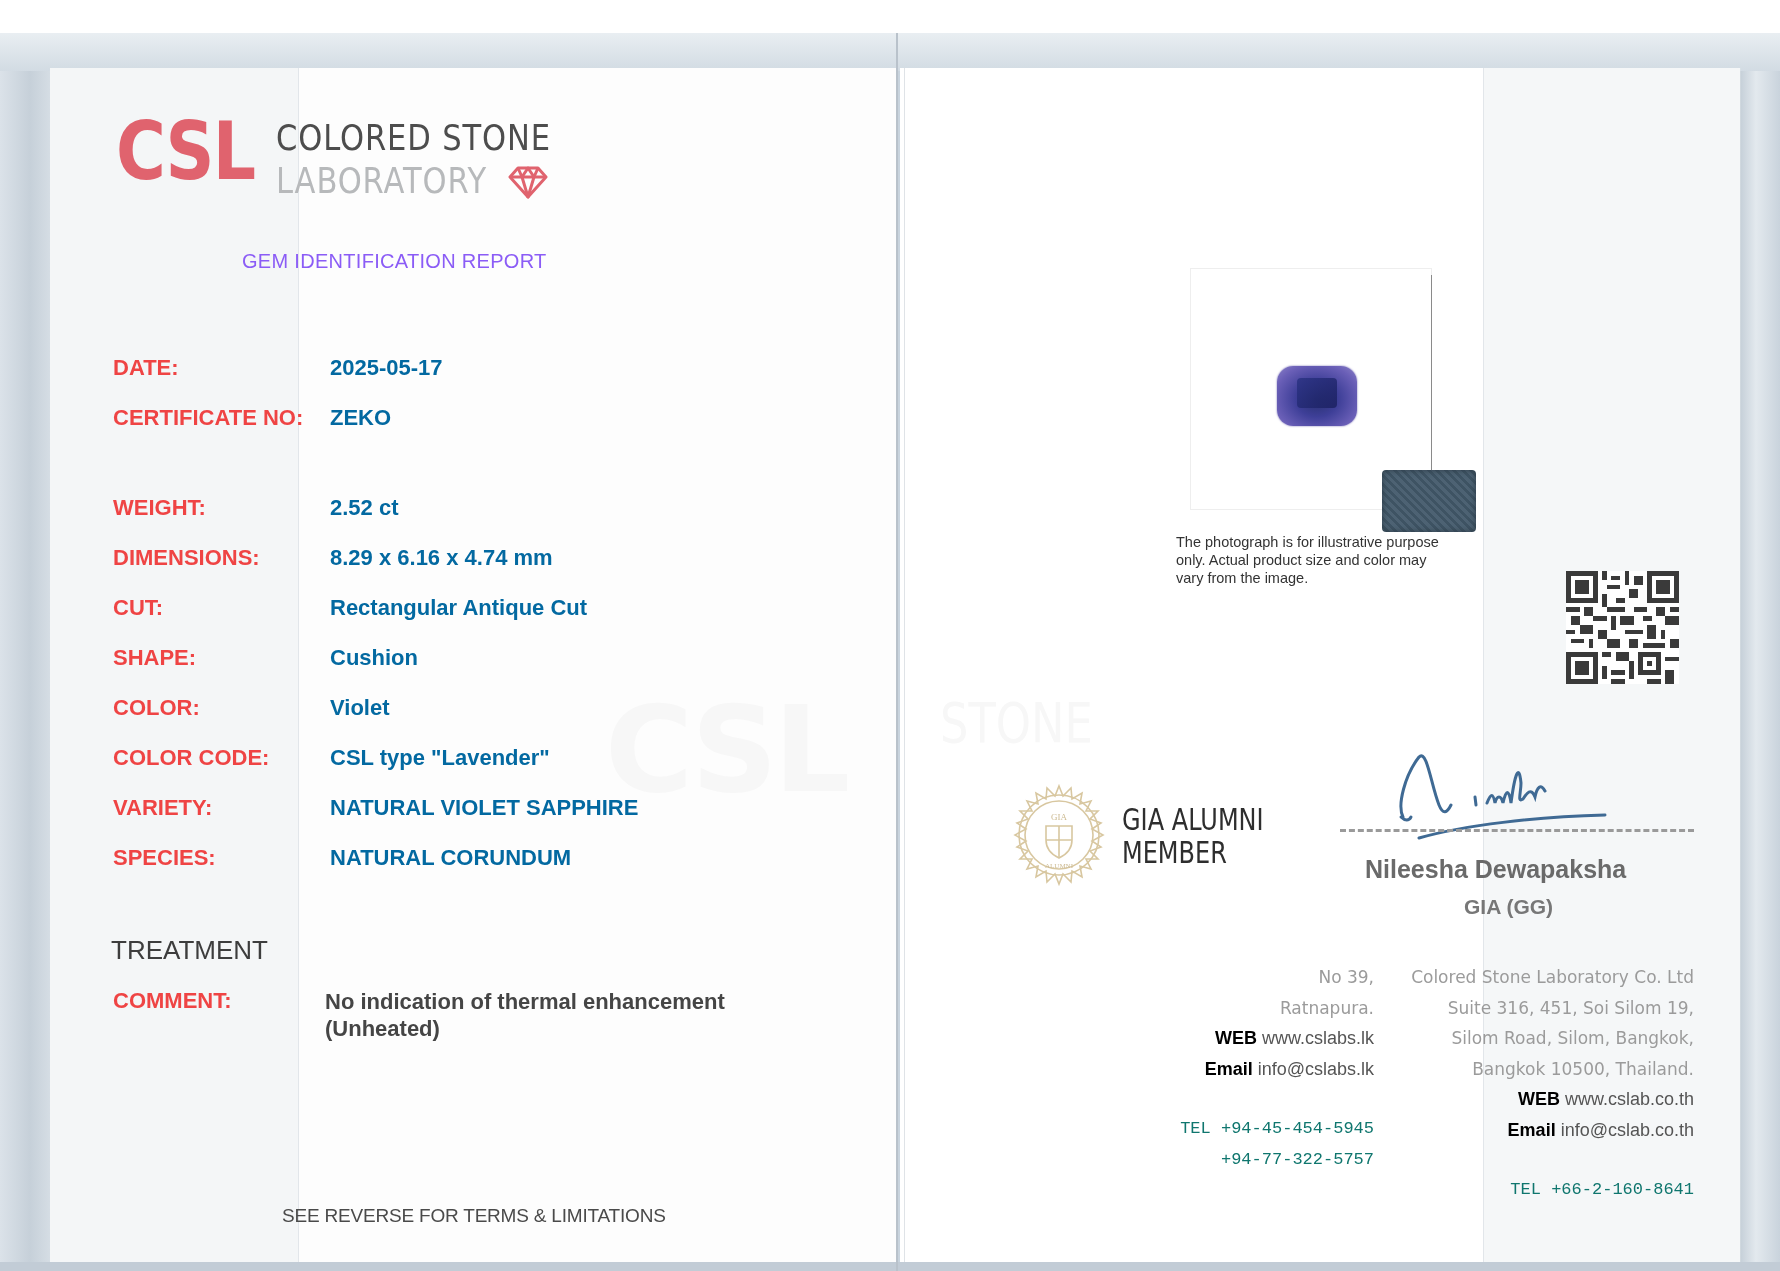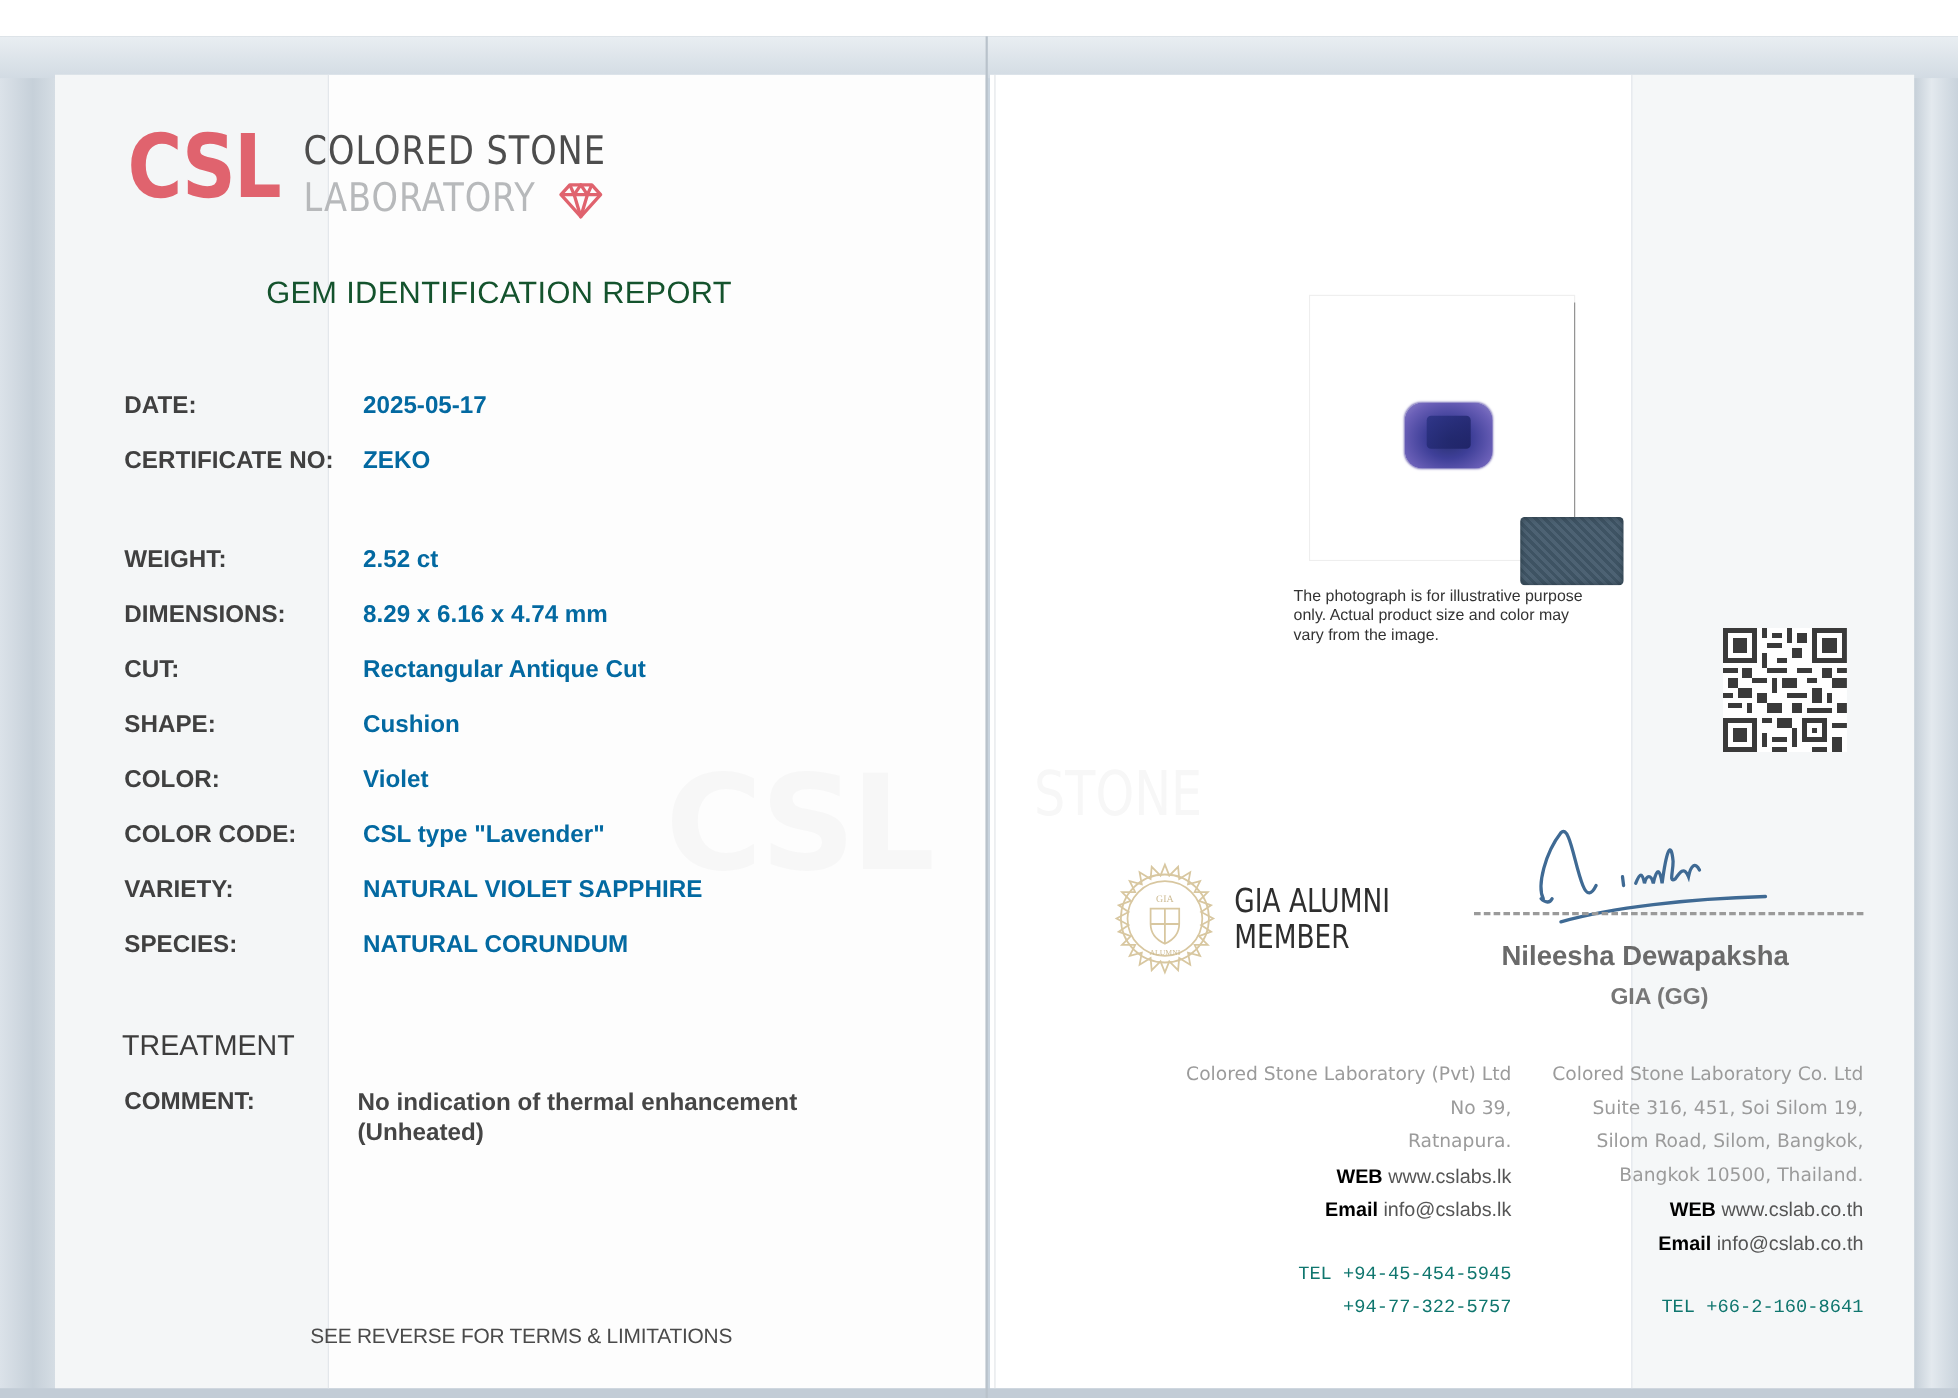--- a/index.html
+++ b/index.html
@@ -17,24 +17,24 @@
   .fold2{left:904px;top:68px;width:1px;height:1194px;background:#dfe3e7;}
   .right-edge{left:1740px;top:40px;width:40px;height:1231px;background:linear-gradient(90deg,#c5cfd8,#e3e9ee 40%,#c9d3dc);}
   .left-edge{left:0;top:40px;width:50px;height:1231px;background:linear-gradient(90deg,#dbe2e9,#c6d0d9 60%,#d5dde4);}
   .bottom-edge{left:0;top:1262px;width:1780px;height:9px;background:#c2ccd6;}
 
   
   .logo-csl{left:116px;top:112px;font-family:"DejaVu Sans",sans-serif;font-weight:bold;font-size:80px;line-height:1;color:#e0636e;letter-spacing:-2px;transform:scaleX(0.85);transform-origin:left top;}
   .logo-line1{left:276px;top:120px;font-family:"DejaVu Sans",sans-serif;font-size:36px;line-height:1;color:#4d4d4d;letter-spacing:1px;transform:scaleX(0.85);transform-origin:left top;}
   .logo-line2{left:276px;top:163px;font-family:"DejaVu Sans",sans-serif;font-size:36px;line-height:1;color:#b7b9bb;letter-spacing:1px;transform:scaleX(0.85);transform-origin:left top;}
   .diamond{left:508px;top:165px;width:40px;height:34px;}
-  .report-title{left:242px;top:250px;font-size:28px;color:#14532d;letter-spacing:0.3px;}
-
-  
-  .lbl{left:113px;font-weight:bold;font-size:22px;color:#404040;}
+  .report-title{left:242px;top:250px;font-size:20px;color:#8b5cf6;letter-spacing:0.3px;}
+
+  
+  .lbl{left:113px;font-weight:bold;font-size:22px;color:#ef4444;}
   .val{left:330px;font-weight:bold;font-size:22px;color:#0369a1;}
   .treat{left:111px;top:935px;font-size:26px;color:#3d3d3d;text-align:center;}
   .comment-val{left:325px;top:988px;font-weight:bold;font-size:22px;color:#454545;line-height:27px;}
   .footer-note{left:282px;top:1205px;font-size:19px;color:#4a4a4a;letter-spacing:-0.2px;}
 
   
   .photo-frame{left:1190px;top:268px;width:240px;height:240px;border:1px solid #eeeeee;background:#ffffff;}
   .photo-rule{left:1431px;top:275px;width:1px;height:248px;background:#8a8a8a;}
   .gem{left:1277px;top:366px;width:80px;height:60px;border-radius:16px;background:radial-gradient(ellipse at 50% 55%,#27306e 0%,#3e3f98 38%,#6a5fb7 75%,#8c82c8 100%);box-shadow:0 0 2px #6d63b0;}
   .gem-table{left:1297px;top:378px;width:40px;height:30px;border-radius:4px;background:linear-gradient(135deg,#2b3384,#1b2060);opacity:0.85;}
@@ -225,21 +225,20 @@
     <path d="M80 52 l1 8"></path>
     <path d="M92 58 c4 -10 6 -10 8 0 c2 -8 6 -8 8 0 c3 -14 6 -14 8 0 c4 -30 8 -40 10 -20 c0 10 -4 20 2 16 c4 -6 8 -12 12 -2 c2 -10 6 -14 10 -6"></path>
     <path d="M24 93 C70 80 140 72 210 70"></path>
   </g>
 </svg>
 <div class="abs sig-line"></div>
 <div class="abs signer-name">Nileesha Dewapaksha</div>
 <div class="abs signer-cred">GIA (GG)</div>
 
 <div class="abs addr addr-lk">
-  <div>Colored Stone Laboratory (Pvt) Ltd</div>
   <div>No 39,</div>
   <div>Ratnapura.</div>
   <div class="contact"><b>WEB</b> <span>www.cslabs.lk</span></div>
   <div class="contact"><b>Email</b> <span>info@cslabs.lk</span></div>
   <div style="height:30px"></div>
   <div class="tel"><span>TEL</span> <span>+94-45-454-5945</span></div>
   <div class="tel">+94-77-322-5757</div>
 </div>
 
 <div class="abs addr addr-th">

